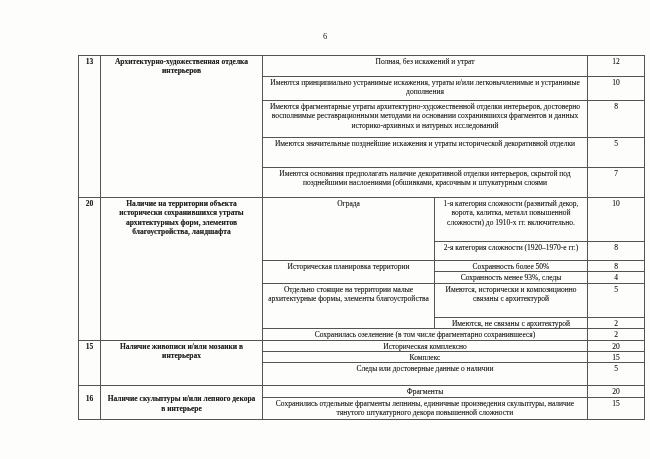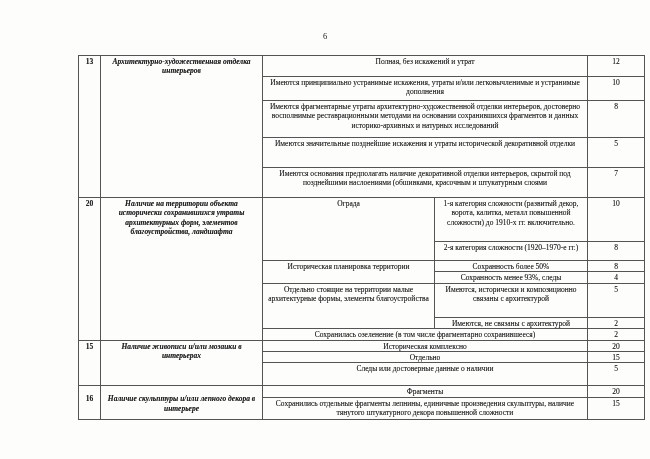--- a/index.html
+++ b/index.html
@@ -48,21 +48,20 @@
     word-wrap: break-word;
   }
   td.num {
     font-weight: bold;
     padding: 10px 1px 0 1px;
   }
   td.crit {
     font-weight: bold;
     padding-top: 10px;
     line-height: 10.6px;
-    font-style: italic;
   }
   td.pad-lg {
     padding-top: 18px;
   }
   td.feat {
     font-weight: normal;
     vertical-align: middle;
     line-height: 10px;
   }
   td.score {
@@ -143,21 +142,21 @@
         <td class="score">2</td>
       </tr>
 
       <tr style="height:10px">
         <td class="num" rowspan="3">15</td>
         <td class="crit" rowspan="3">Наличие живописи и/или мозаики в интерьерах</td>
         <td colspan="2">Историческая комплексно</td>
         <td class="score">20</td>
       </tr>
       <tr style="height:10px">
-        <td colspan="2">Отдельно</td>
+        <td colspan="2">Комплекс</td>
         <td class="score">15</td>
       </tr>
       <tr style="height:23px">
         <td colspan="2">Следы или достоверные данные о наличии</td>
         <td class="score">5</td>
       </tr>
 
       <tr style="height:11px">
         <td class="num" style="padding-top:8px" rowspan="2">16</td>
         <td class="crit" style="padding-top:8px" rowspan="2">Наличие скульптуры и/или лепного декора в интерьере</td>

